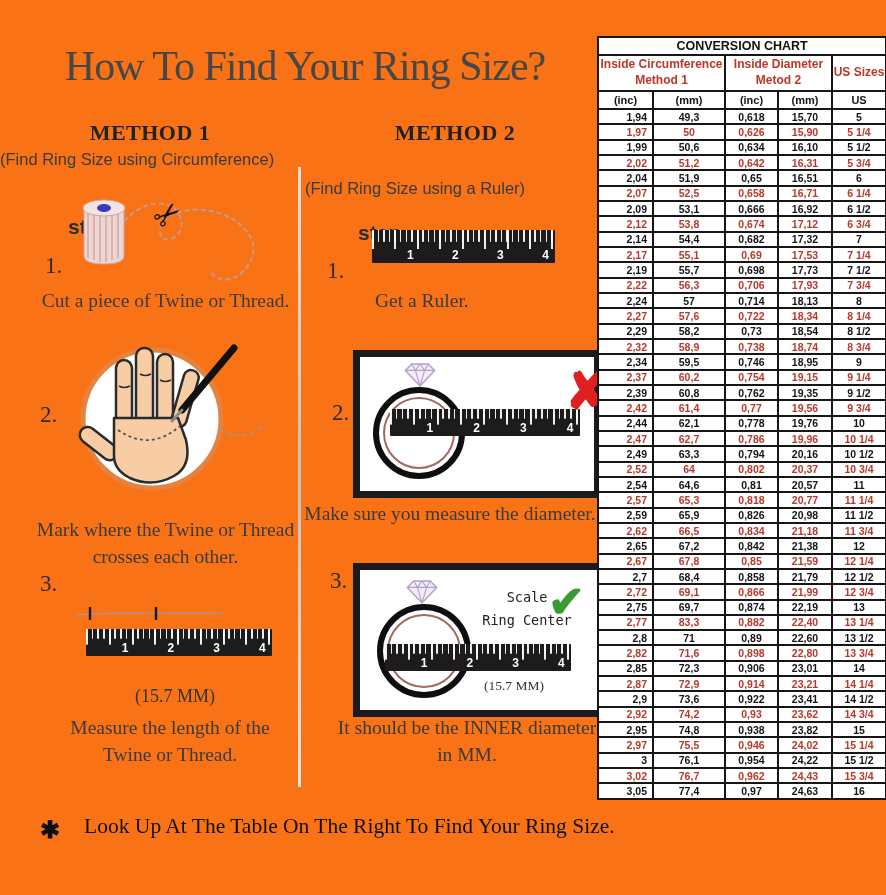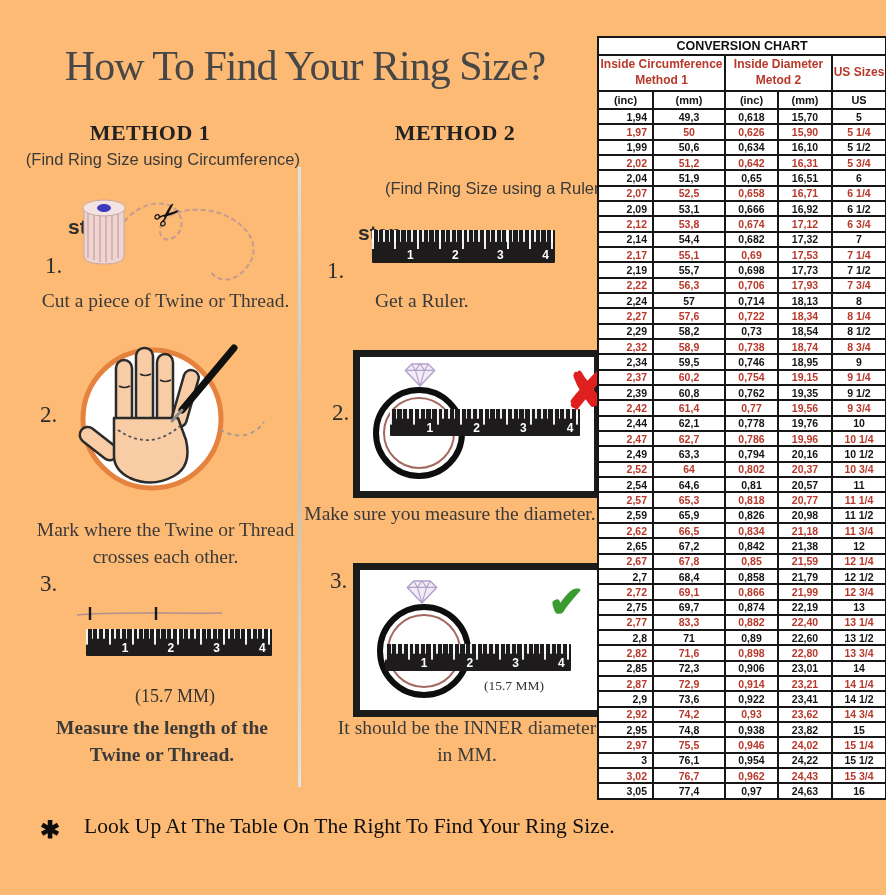--- a/index.html
+++ b/index.html
@@ -1,25 +1,25 @@
 <!DOCTYPE html>
 <html><head>
 <meta charset="utf-8">
 <style>
   html,body{margin:0;padding:0;background:#fbfbfa;}
-  #page{position:relative;width:886px;height:895px;background:#fdba74;overflow:hidden;
+  #page{position:relative;width:886px;height:895px;background:#f97316;overflow:hidden;
         font-family:"Liberation Sans",sans-serif;}
   .abs{position:absolute;}
 
   
   #page-title{left:0;top:42px;width:610px;text-align:center;
     font-family:"Liberation Serif",serif;font-size:42px;color:#474747;letter-spacing:-1px;}
   .method-heading{width:300px;text-align:center;font-family:"Liberation Serif",serif;
     font-size:22px;font-weight:600;color:#222;letter-spacing:.5px;}
-  .method-sub{width:300px;text-align:right;font-size:16.5px;color:#3a3a3a;}
+  .method-sub{width:300px;text-align:left;font-size:16.5px;color:#3a3a3a;}
   .step-label{font-size:21px;font-weight:bold;color:#2e2e2e;margin-left:48px;}
   .step-num{font-family:"Liberation Serif",serif;font-size:23px;color:#2d2d2d;}
   .caption{font-family:"Liberation Serif",serif;font-size:19.5px;color:#3a3a3a;
     text-align:center;line-height:27px;}
   .measure-label{font-family:"Liberation Serif",serif;font-size:18px;color:#333;text-align:center;}
   #divider{left:298px;top:167px;width:3px;height:620px;
     background:linear-gradient(180deg,#e0e0e0,#c2c2c2,#e4e4e4);}
 
   
   .ruler{position:absolute;background-color:#1d1b1b;border-radius:1px;
@@ -125,21 +125,21 @@
     </svg>
   </div>
   <div class="ruler" style="left:86px;top:629px;width:186px;height:27px;">
       <span class="ruler-num" style="left: 21%;">1</span>
       <span class="ruler-num" style="left: 45.6%;">2</span>
       <span class="ruler-num" style="left: 70.2%;">3</span>
       <span class="ruler-num" style="left: 94.8%;">4</span>
     </div>
 
   <div class="abs measure-label" style="left:25px;top:686px;width:300px;">(15.7 MM)</div>
-  <div class="abs caption" style="left:12px;top:714px;width:300px;font-weight:bold;">
+  <div class="abs caption" style="left:20px;top:714px;width:300px;">
     <span>Measure the length of the</span><br>
     <span>Twine or Thread.</span>
   </div>
 
   <div class="abs method-heading" style="left:305px;top:120px;">METHOD 2</div>
   <div class="abs method-sub" style="left:305px;top:150px;margin-top:29px;">(Find Ring Size using a Ruler)</div>
 
   <div class="abs step-label" style="left:310px;top:221px;">step</div>
   <div class="ruler" style="left:372px;top:230px;width:183px;height:33px;">
       <span class="ruler-num" style="left: 21%;">1</span>
@@ -169,20 +169,24 @@
   <div class="abs caption" style="left:300px;top:500px;width:300px;">Make sure you measure the diameter.</div>
 
   <div class="abs step-num" style="left:330px;top:568px;">3.</div>
 
   <div class="frame" style="left:353px;top:563px;width:238px;height:140px;">
     <svg class="abs" style="left:40px;top:8px;" width="44" height="28" viewBox="0 0 48 30">
       <path d="M8,10 L15,3 L33,3 L40,10 L24,27 Z" fill="#f2ecf7" stroke="#b4a0ca" stroke-width="1.6" stroke-linejoin="round"></path>
       <path d="M8,10 L40,10 M15,3 L19,10 L24,3 L29,10 L33,3 M19,10 L24,27 M29,10 L24,27" stroke="#b4a0ca" stroke-width="1.2" fill="none"></path>
     </svg>
     <div class="ring" style="left:17px;top:34px;width:82px;height:82px;"></div>
+    <div class="scale-text" style="left:106px;top:16px;width:122px;">
+      <span>Scale</span><br>
+      <span>Ring Center</span>
+    </div>
     <span class="check-icon" style="left:188px;top:10px;">✔</span>
     <div class="ruler" style="left:25px;top:74px;width:186px;height:27px;">
         <span class="ruler-num" style="left: 21%;">1</span>
         <span class="ruler-num" style="left: 45.6%;">2</span>
         <span class="ruler-num" style="left: 70.2%;">3</span>
         <span class="ruler-num" style="left: 94.8%;">4</span>
       </div>
     <div class="small-measure" style="left:104px;top:108px;width:100px;">(15.7 MM)</div>
   </div>
   <div class="abs caption" style="left:312px;top:714px;width:310px;">

